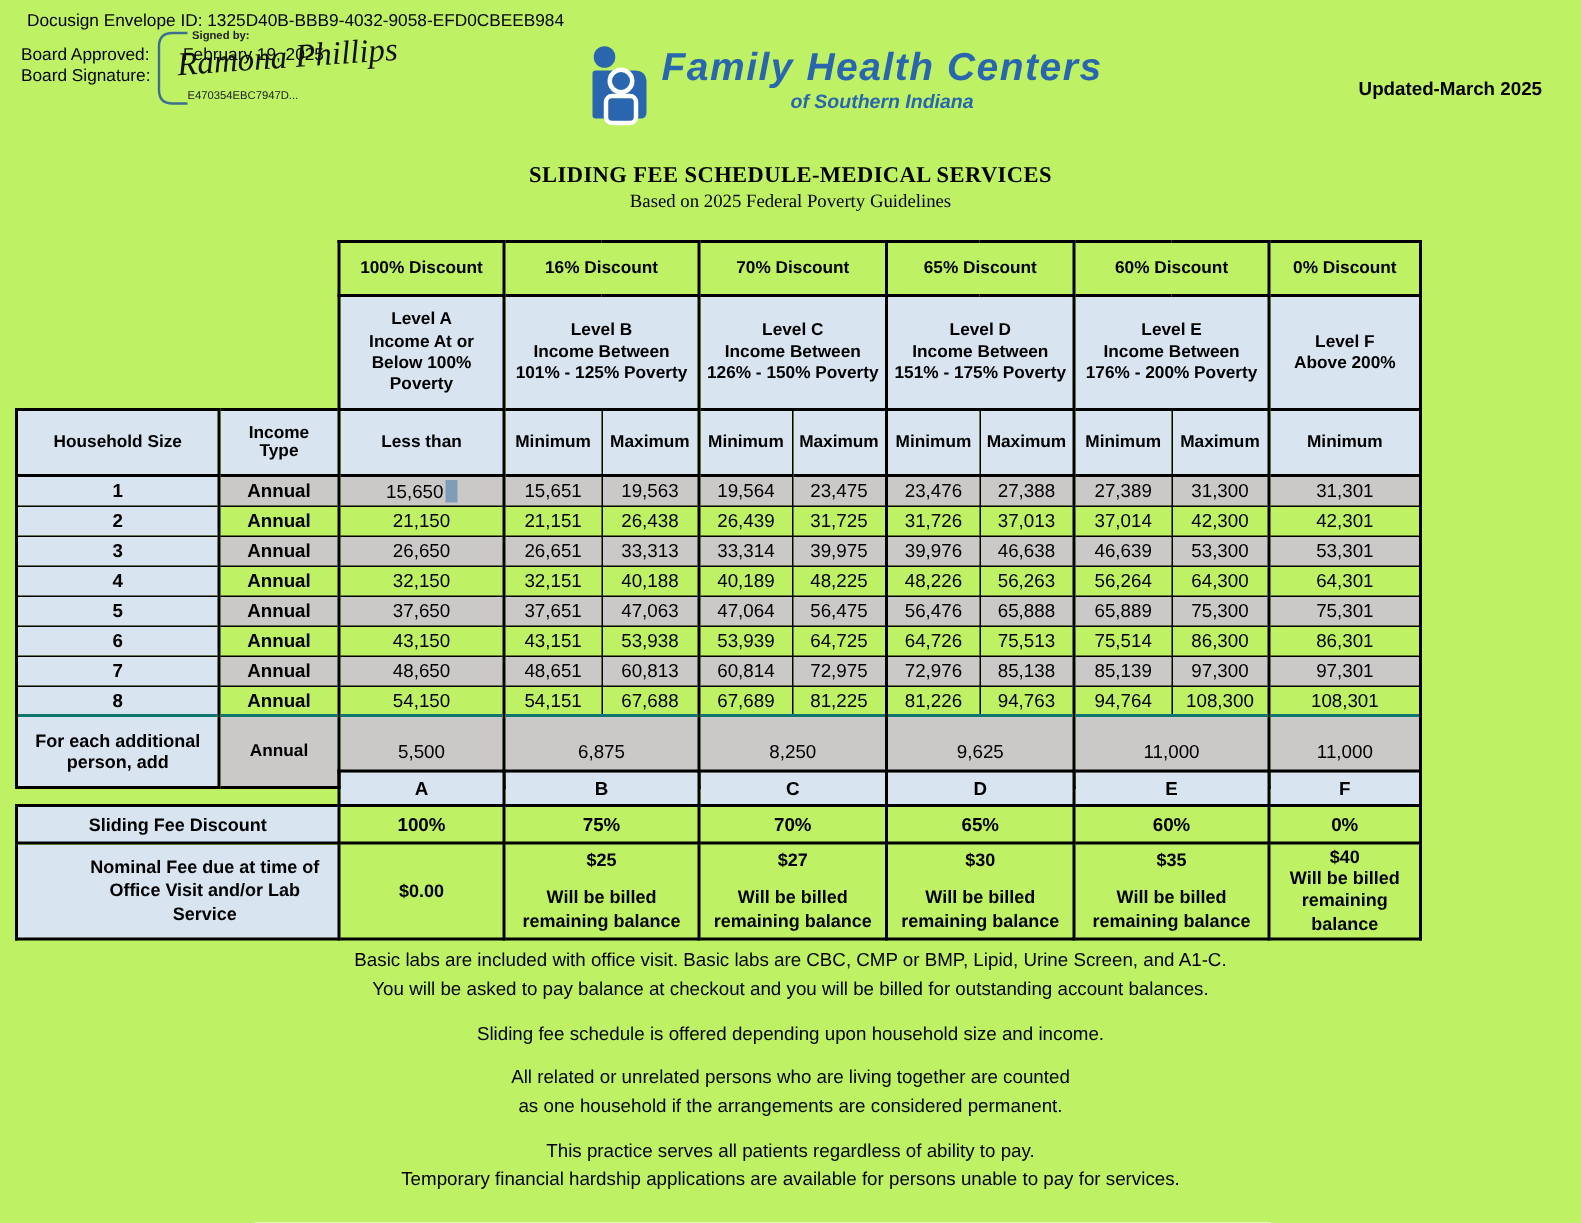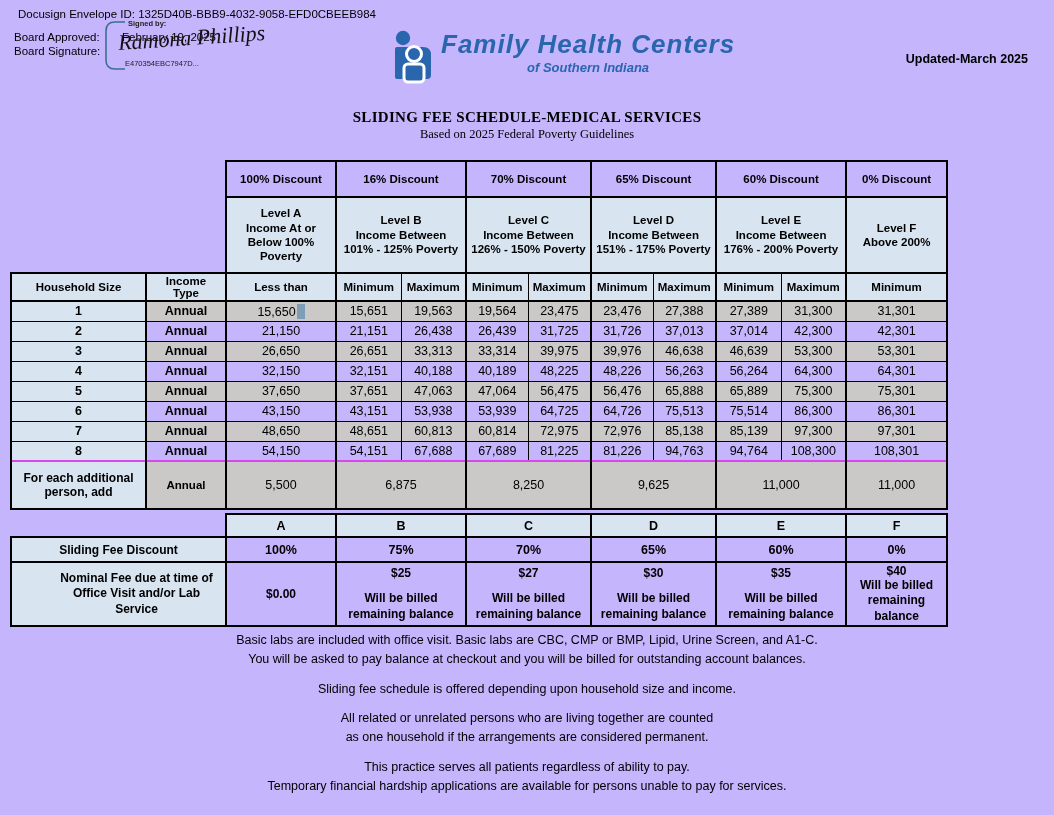--- a/index.html
+++ b/index.html
@@ -1,16 +1,16 @@
 <!DOCTYPE html>
 <html><head>
 <meta charset="utf-8">
 <style>
   html,body{margin:0;padding:0;background:#fff;}
-  .page{position:relative;width:1054px;height:815px;background:#c4b5fd;overflow:hidden;
+  .page{position:relative;width:1054px;height:815px;background:#bef264;overflow:hidden;
         font-family:"Liberation Sans",sans-serif;color:#000;}
 
   
   .ds-line1{position:absolute;left:18px;top:8px;font-size:11.5px;}
   .ds-approved-label{position:absolute;left:14px;top:31px;font-size:11.5px;}
   .ds-date{position:absolute;left:122px;top:31px;font-size:11.5px;}
   .ds-sig-label{position:absolute;left:14px;top:45px;font-size:11.5px;}
   .sig-bracket{position:absolute;left:103px;top:19px;}
   .sig-signedby{position:absolute;left:128px;top:19px;font-size:7.5px;font-weight:bold;color:#222;}
   .sig-name{position:absolute;left:118px;top:25px;font-size:22px;font-family:"Liberation Serif",serif;
@@ -40,21 +40,21 @@
   .gl{border-left:2px solid #000;}
   .or{border-right:2px solid #000;}
   .ht2{border-top:2px solid #000;}
   .hb2{border-bottom:2px solid #000;}
   .hdr{font-size:11.5px;font-weight:bold;}
   .lvl{font-size:11.5px;font-weight:bold;line-height:1.25;}
   #table1{position:absolute;left:10px;top:160px;width:936px;}
   #table2{position:absolute;left:10px;top:513px;width:936px;}
   .sel{display:inline-block;width:8px;height:15px;background:#7f9db6;
        vertical-align:text-bottom;margin-left:1px;}
-  .add-row td{border-top:2px solid #d946ef;border-bottom:2px solid #000;}
+  .add-row td{border-top:2px solid #0f766e;border-bottom:2px solid #000;}
   
   #table2 td{border-width:2px;}
   #table2 .ghost{border:none!important;}
   .fee{font-weight:bold;font-size:12px;}
   .note{font-weight:bold;font-size:12px;line-height:1.3;margin-top:11px;}
   .note-tight{margin-top:0;}
   .nom-label{font-size:12px;font-weight:bold;line-height:1.3;padding-left:38px;}
 
   
   .footer{position:absolute;left:0;right:0;top:631px;text-align:center;font-size:12.5px;line-height:1.5;}
@@ -131,21 +131,21 @@
 126% - 150% Poverty</td>
       <td class="lvl blue pre gl hb2" colspan="2">Level D
 Income Between
 151% - 175% Poverty</td>
       <td class="lvl blue pre gl hb2" colspan="2">Level E
 Income Between
 176% - 200% Poverty</td>
       <td class="lvl blue pre gl or hb2">Level F
 Above 200%</td>
     </tr>
-    <tr style="height:28px">
+    <tr style="height:44px">
       <td class="hdr blue gl ht2 hb2">Household Size</td>
       <td class="hdr blue pre gl ht2 hb2">Income
 Type</td>
       <td class="hdr blue gl hb2">Less than</td>
       <td class="hdr blue gl hb2">Minimum</td>
       <td class="hdr blue hb2">Maximum</td>
       <td class="hdr blue gl hb2">Minimum</td>
       <td class="hdr blue hb2">Maximum</td>
       <td class="hdr blue gl hb2">Minimum</td>
       <td class="hdr blue hb2">Maximum</td>

